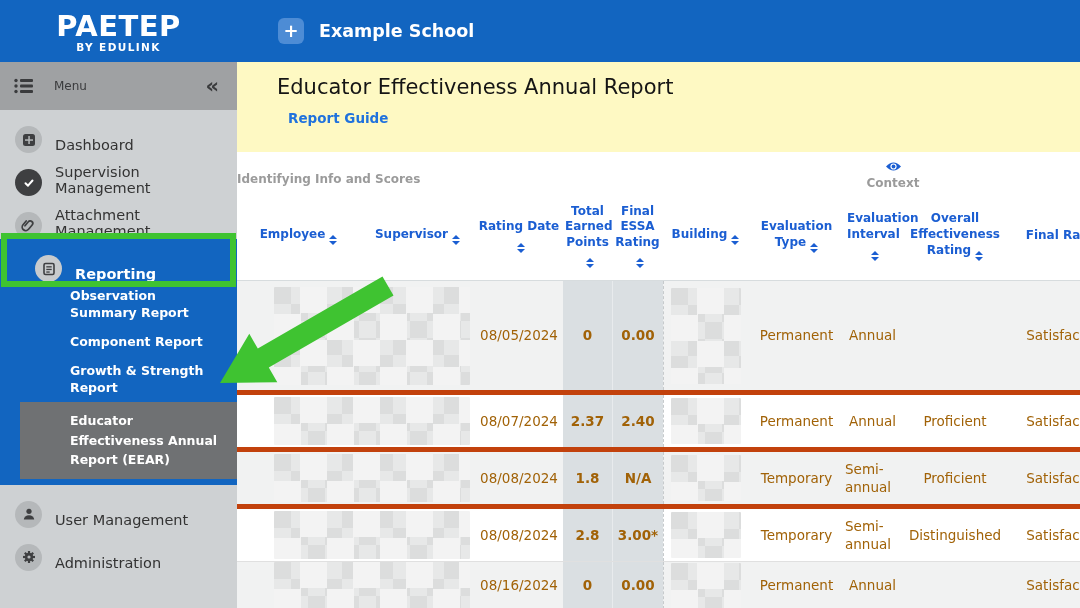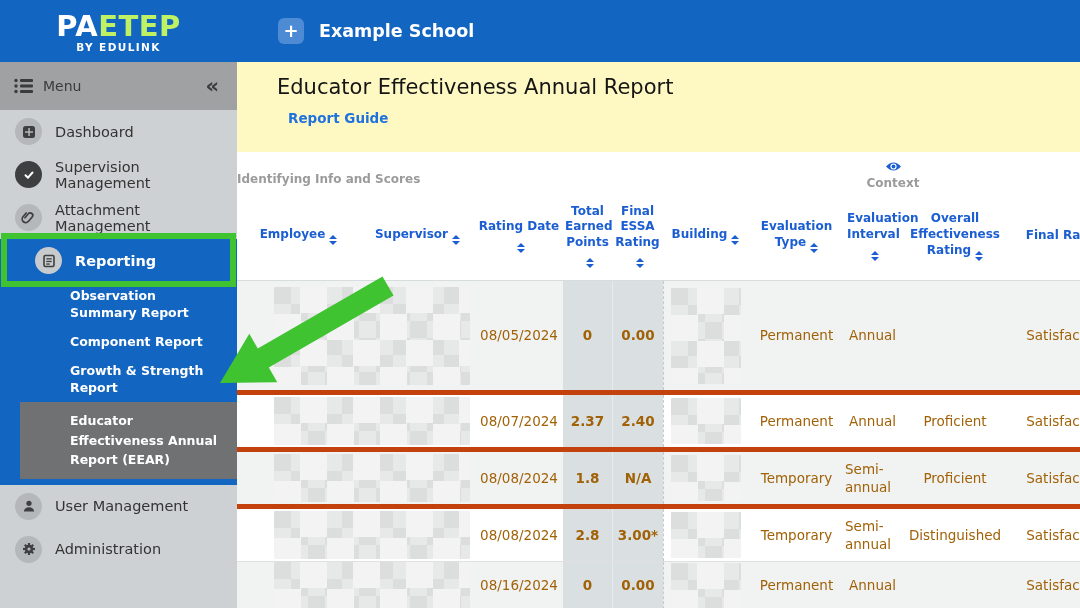--- a/index.html
+++ b/index.html
@@ -3,32 +3,32 @@
 <meta charset="utf-8">
 <style>
   * { margin:0; padding:0; box-sizing:border-box; }
   html,body { width:1080px; height:608px; overflow:hidden; }
   body { position:relative; font-family:"DejaVu Sans","Liberation Sans",sans-serif; background:#fff; }
 
   
   .topbar { position:absolute; left:0; top:0; width:1080px; height:62px; background:#1265c0; display:flex; align-items:center; }
   .logo-wrap { width:237px; text-align:center; padding-top:2px; }
   .logo-main { font-size:29px; font-weight:800; letter-spacing:.5px; line-height:1.05; color:#fff; }
-  .logo-main .etep { color:#bef264; }
+  .logo-main .etep { color:#ffffff; }
   .logo-tag { font-size:10.5px; font-weight:700; letter-spacing:1.4px; color:#fff; }
   .school { display:flex; align-items:center; gap:15px; margin-left:41px; }
   .plus-btn { width:26px; height:26px; border-radius:6px; background:#4d8cd5; color:#fff; font-size:18px; font-weight:700; display:flex; align-items:center; justify-content:center; line-height:1; cursor:pointer; }
   .school-name { color:#fff; font-size:17.5px; font-weight:700; }
 
   
   .sidebar { position:absolute; left:0; top:62px; width:237px; height:546px; background:#ced1d3; }
   .menubar { height:48px; background:#9fa1a3; display:flex; align-items:center; padding:0 18px 0 14px; }
-  .menubar .label { font-size:14px; color:#3a3b3d; margin-left:9px; }
+  .menubar .label { font-size:12px; color:#3a3b3d; margin-left:20px; }
   .menubar .collapse { margin-left:auto; font-size:21px; font-weight:700; color:#3a3b3d; cursor:pointer; line-height:1; }
-  .s-item { height:43px; display:flex; align-items:center; gap:13px; padding-left:15px; font-size:14.5px; color:#333; cursor:pointer; }
+  .s-item { height:43px; display:flex; align-items:flex-end; gap:13px; padding-left:15px; font-size:14.5px; color:#333; cursor:pointer; }
   .icon-circle { width:27px; height:27px; border-radius:50%; background:#b5b8ba; display:flex; align-items:center; justify-content:center; flex:0 0 27px; }
   .icon-circle.dark { background:#3e3f41; }
   .reporting-block { background:#1265c0; padding-bottom:6px;padding-left:20px; }
   .s-item.selected { color:#fff; font-weight:700; }
   .sub { padding:6px 10px 6px 50px; color:#fff; font-size:12.5px; font-weight:600; cursor:pointer; line-height:1.35; }
   .sub.active { background:#6f7173; padding-top:9px; padding-bottom:9px; line-height:1.55; }
 
   
   .main-head { position:absolute; left:237px; top:62px; width:843px; height:90px; background:#fef9c3; }
   .page-title { font-size:21px; font-weight:500; color:#151515; margin:13px 0 0 40px; }

